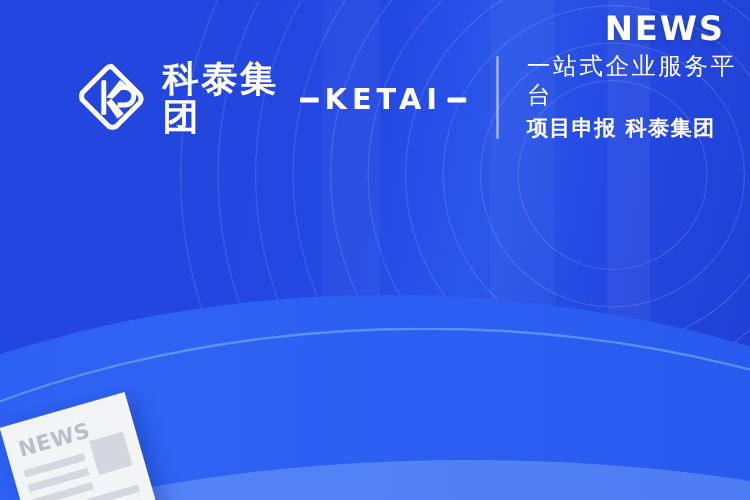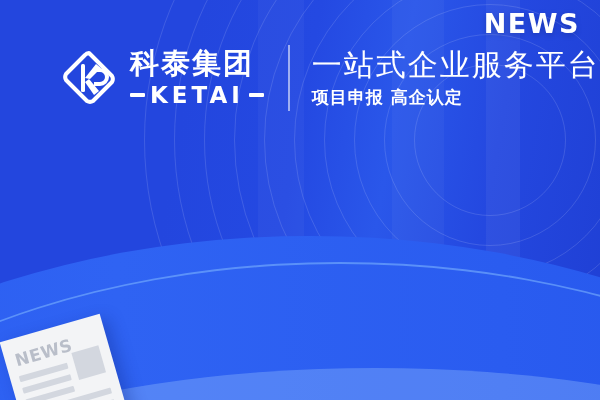--- a/index.html
+++ b/index.html
@@ -113,21 +113,20 @@
   }
   .logo-mark {
     width: 58px;
     height: 58px;
     flex: 0 0 58px;
     position: relative;
   }
   .logo-words {
     margin-left: 12px;
     display: flex;
-    flex-direction: column;
     justify-content: center;
   }
   .logo-cn {
     font-size: 29px;
     font-weight: bold;
     color: #ffffff;
     letter-spacing: 2px;
     line-height: 1.05;
     font-family: "DejaVu Sans", sans-serif;
   }
@@ -159,21 +158,21 @@
     margin: 0 22px 0 24px;
     flex: 0 0 2px;
   }
 
   .slogan {
     display: flex;
     flex-direction: column;
     justify-content: center;
   }
   .slogan-main {
-    font-size: 30px;
+    font-size: 19px;
     color: #ffffff;
     letter-spacing: 2px;
     line-height: 1.18;
     font-family: "DejaVu Sans", sans-serif;
   }
   .slogan-sub {
     font-size: 17px;
     font-weight: bold;
     color: #ffffff;
     letter-spacing: 1px;
@@ -294,21 +293,21 @@
         <span class="dash"></span>
         <span class="logo-en">KETAI</span>
         <span class="dash"></span>
       </div>
     </div>
 
     <div class="divider"></div>
 
     <div class="slogan">
       <div class="slogan-main">一站式企业服务平台</div>
-      <div class="slogan-sub">项目申报 高企认定</div>
+      <div class="slogan-sub">项目申报 科泰集团</div>
     </div>
   </div>
 
 
   <div class="paper">
     <div class="paper-head">NEWS</div>
     <div class="paper-box"></div>
     <div class="paper-line l1"></div>
     <div class="paper-line l2"></div>
     <div class="paper-line l3"></div>

